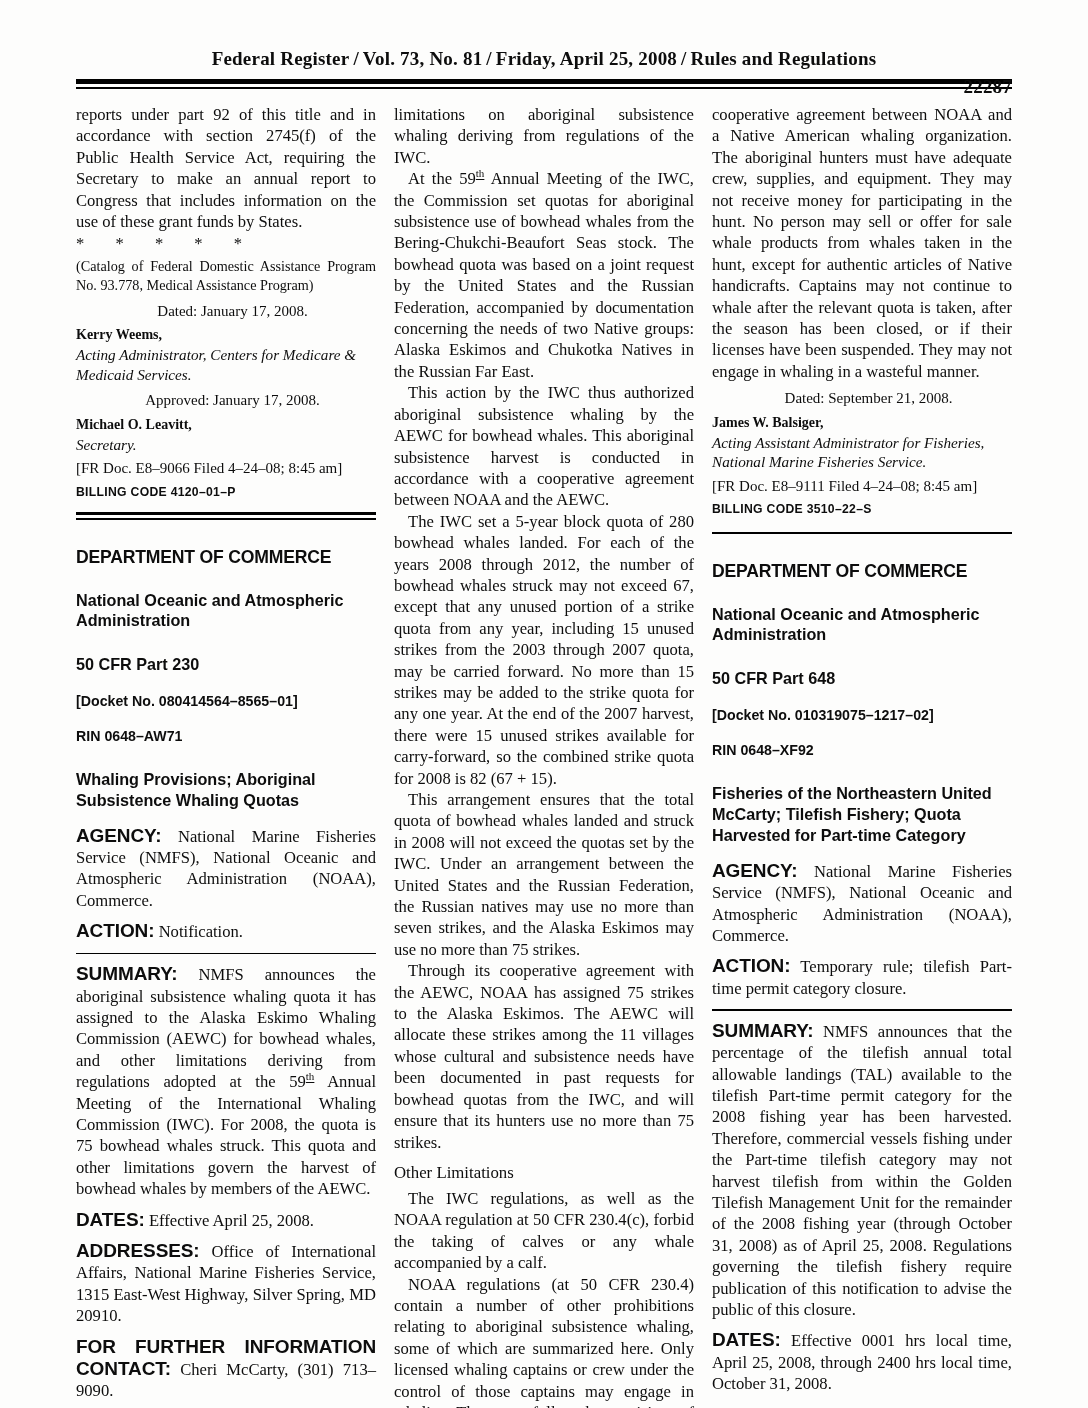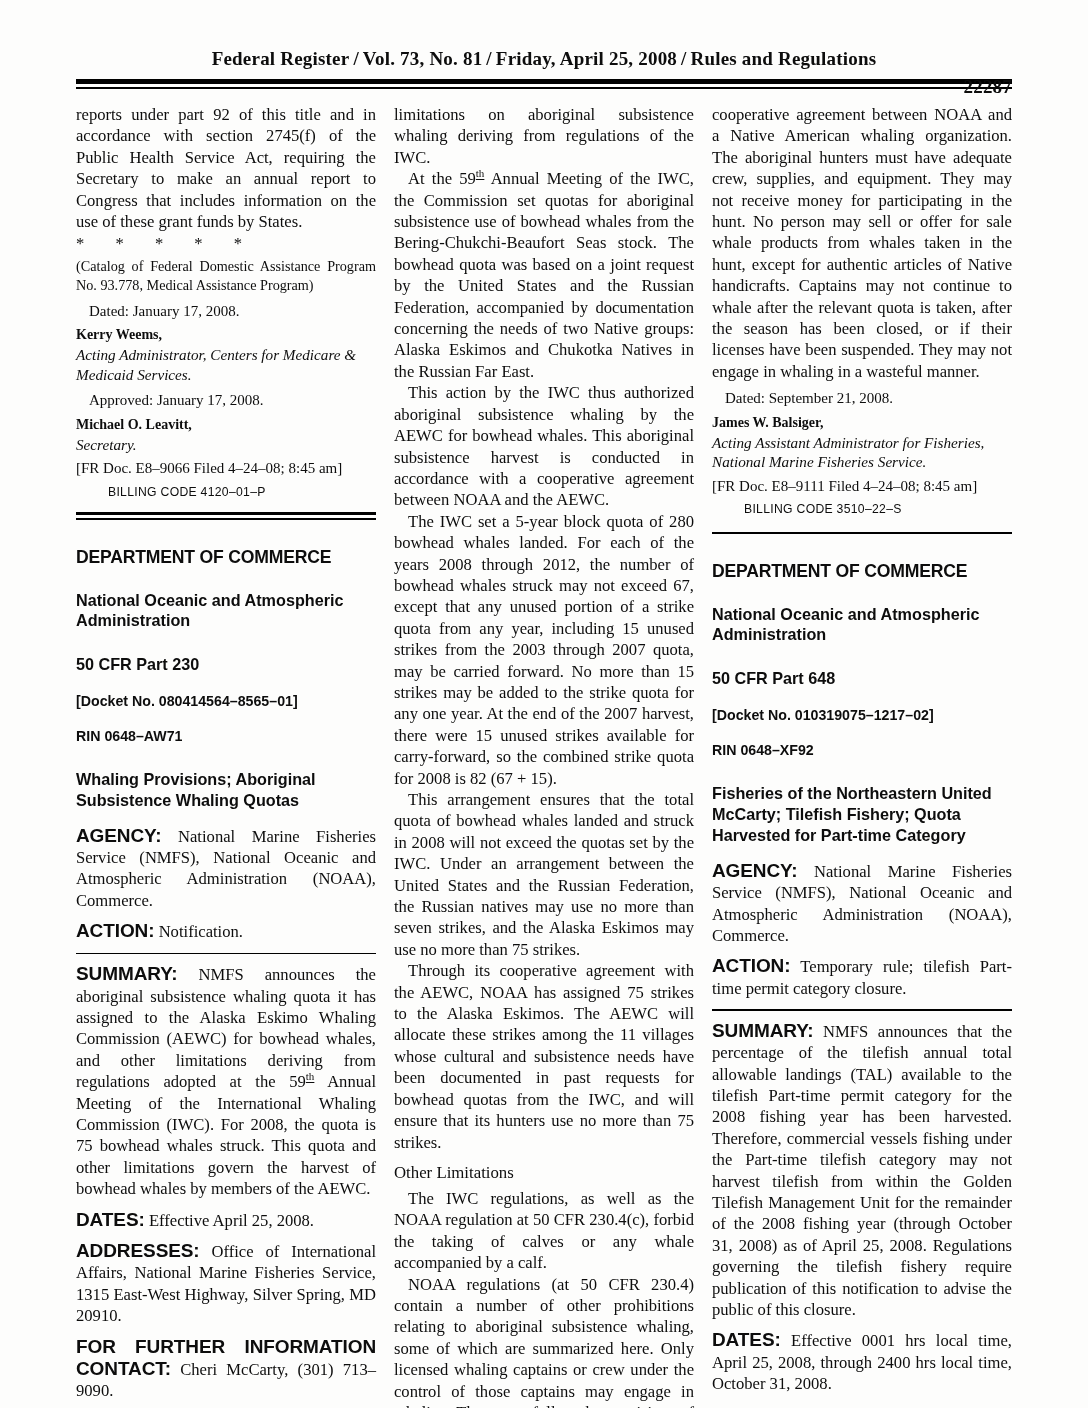--- a/index.html
+++ b/index.html
@@ -13,26 +13,26 @@
   .header-page{position:absolute;right:0;top:8px;margin-top:20px;}
   .rule-thick{height:5px;background:#000;margin-top:9px;}
   .rule-thin{height:2px;background:#000;margin-top:3px;}
   .cols{display:flex;gap:18px;margin-top:15px;}
   .col{width:300px;flex:0 0 300px;}
   p,h2,h3{margin:0;}
   .body{font-size:16.6px;line-height:21.4px;text-align:justify;}
   .indent{text-indent:14px;}
   .stars{font-size:16.6px;line-height:22px;word-spacing:27px;margin-top:1px;}
   .small{font-size:14.2px;line-height:18.6px;text-align:justify;margin-top:2px;}
-  .dated{font-size:15px;line-height:19.5px;text-indent:13px;margin-top:7px;margin-bottom:3px;}
+  .dated{font-size:15px;line-height:19.5px;text-indent:13px;margin-top:7px;margin-bottom:3px;text-align:center;}
   .sig-name{font-size:14px;font-weight:bold;line-height:21px;margin-top:3px;}
   .sig-title{font-size:15.2px;font-style:italic;line-height:19.5px;}
   .frdoc{font-size:15px;line-height:19.5px;margin-top:5px;}
-  .billing{font-family:"Liberation Sans","DejaVu Sans",sans-serif;font-weight:normal;
-    font-size:12.2px;letter-spacing:.3px;margin-top:6px;margin-left:32px;}
+  .billing{font-family:"Liberation Sans","DejaVu Sans",sans-serif;font-weight:bold;
+    font-size:12.2px;letter-spacing:.3px;margin-top:6px;}
   .section-rule{margin-top:13px;}
   .sr-top{height:3px;background:#000;}
   .sr-bot{height:2px;background:#000;margin-top:3px;}
   .sr-single{height:1.5px;background:#000;margin-top:16px;}
   .dept{font-family:"Liberation Sans","DejaVu Sans",sans-serif;font-size:17.6px;
     font-weight:bold;letter-spacing:-.2px;margin-top:27px;}
   .sub{font-family:"Liberation Sans","DejaVu Sans",sans-serif;font-size:16.2px;
     font-weight:bold;line-height:20.5px;margin-top:22px;}
   .part{font-family:"Liberation Sans","DejaVu Sans",sans-serif;font-size:16.2px;
     font-weight:bold;margin-top:24px;}

